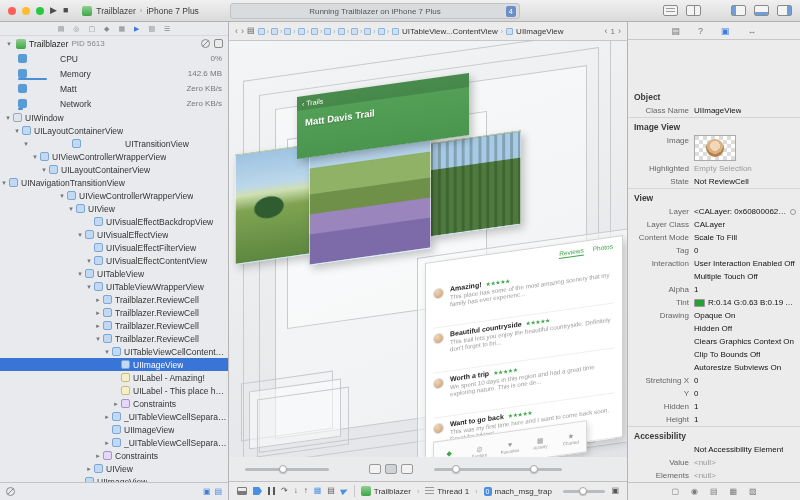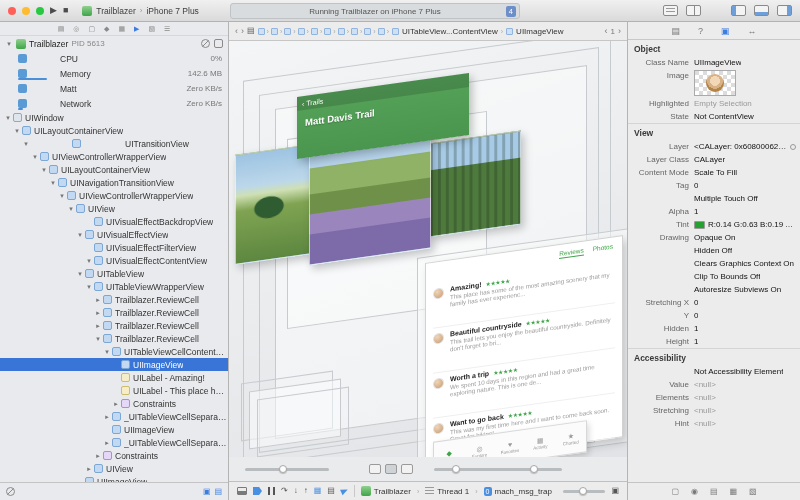--- a/index.html
+++ b/index.html
@@ -109,21 +109,21 @@
 .db-sep{width:1px;height:12px;background:#c8c8c8;}
 .db-crumb{display:flex;align-items:center;gap:3px;color:#333;}
 .frame-badge{background:#4a90e2;color:#fff;border-radius:2px;padding:0 2px;font-size:7px;line-height:9px;}
 .thr-ic{width:9px;height:8px;background:repeating-linear-gradient(#9a9a9a 0 1px,transparent 1px 3px);}
 .db-right{margin-left:auto;display:flex;align-items:center;gap:6px;}
 
 
 .inspector{flex:0 0 173px;background:#ececec;border-left:1px solid #b4b4b4;display:flex;flex-direction:column;min-width:0;}
 .insp-tabs{flex:0 0 18px;border-bottom:1px solid #c8c8c8;display:flex;align-items:center;justify-content:center;gap:18px;color:#777;font-size:9px;}
 .insp-tabs .on{color:#3c7ee0;}
-.insp-body{flex:1;overflow:hidden;font-size:8px;}
+.insp-body{flex:1;overflow:hidden;font-size:8px;margin-top:48px;}
 .ihead{padding:4px 6px 2px;font-weight:bold;color:#3a3a3a;font-size:8.5px;border-top:1px solid #d4d4d4;}
 .ihead:first-child{border-top:none;}
 .irow{display:flex;padding:1px 4px 1px 2px;line-height:11px;min-height:12px;}
 .ilabel{width:64px;flex:none;text-align:right;color:#666;padding-right:5px;}
 .ival{flex:1;color:#111;display:flex;gap:3px;align-items:center;min-width:0;}
 .ival .muted{color:#999;}
 .swatch{width:11px;height:8px;border:1px solid #9a9a9a;border-radius:1px;flex:none;}
 .thumb{width:42px;height:26px;border:1px solid #aaa;background:repeating-conic-gradient(#fff 0% 25%,#dcdcdc 25% 50%) 0 0/8px 8px;display:flex;align-items:center;justify-content:center;}
 .thumb-face{width:18px;height:18px;border-radius:50%;background:radial-gradient(circle at 50% 38%,#f2d7b8 0 34%,#d8b184 35% 55%,#b38348 56% 100%);}
 .jumpdot{width:6px;height:6px;border:1px solid #9a9a9a;border-radius:50%;flex:none;margin-left:auto;}
@@ -233,21 +233,21 @@
           <div class="trow" style="padding-left: 31px;">
             <span class="disc">▾</span>
             <span class="ticon i-view"></span>
             <span class="tlabel">UIViewControllerWrapperView</span>
           </div>
           <div class="trow" style="padding-left: 40px;">
             <span class="disc">▾</span>
             <span class="ticon i-view"></span>
             <span class="tlabel">UILayoutContainerView</span>
           </div>
-          <div class="trow" style="padding-left: 49px;">
+          <div class="trow" style="">
             <span class="disc">▾</span>
             <span class="ticon i-view"></span>
             <span class="tlabel">UINavigationTransitionView</span>
           </div>
           <div class="trow" style="padding-left: 58px;">
             <span class="disc">▾</span>
             <span class="ticon i-view"></span>
             <span class="tlabel">UIViewControllerWrapperView</span>
           </div>
           <div class="trow" style="padding-left: 67px;">
@@ -553,38 +553,39 @@
         <span>↔</span>
       </div>
       <div class="insp-body">
           <div class="ihead">Object</div>
           <div class="irow">
             <span class="ilabel">Class Name</span>
             <span class="ival">
               <span class="vtext">UIImageView</span>
             </span>
           </div>
+          <div class="ihead">Image View</div>
           <div class="irow">
             <span class="ilabel">Image</span>
             <span class="ival">
               <span class="thumb">
                 <span class="thumb-face"></span>
               </span>
             </span>
           </div>
           <div class="irow">
             <span class="ilabel">Highlighted</span>
             <span class="ival">
               <span class="muted vtext">Empty Selection</span>
             </span>
           </div>
           <div class="irow">
             <span class="ilabel">State</span>
             <span class="ival">
-              <span class="vtext">Not ContentView</span>
+              <span class="vtext">Not ReviewCell</span>
             </span>
           </div>
           <div class="ihead">View</div>
           <div class="irow">
             <span class="ilabel">Layer</span>
             <span class="ival">
               <span class="vtext">&lt;CALayer: 0x608000629280&gt;</span>
               <span class="jumpdot"></span>
             </span>
           </div>
@@ -597,20 +598,26 @@
           <div class="irow">
             <span class="ilabel">Content Mode</span>
             <span class="ival">
               <span class="vtext">Scale To Fill</span>
             </span>
           </div>
           <div class="irow">
             <span class="ilabel">Tag</span>
             <span class="ival">
               <span class="vtext">0</span>
+            </span>
+          </div>
+          <div class="irow">
+            <span class="ilabel">Interaction</span>
+            <span class="ival">
+              <span class="vtext">User Interaction Enabled Off</span>
             </span>
           </div>
           <div class="irow">
             <span class="ilabel"></span>
             <span class="ival">
               <span class="vtext">Multiple Touch Off</span>
             </span>
           </div>
           <div class="irow">
             <span class="ilabel">Alpha</span>

